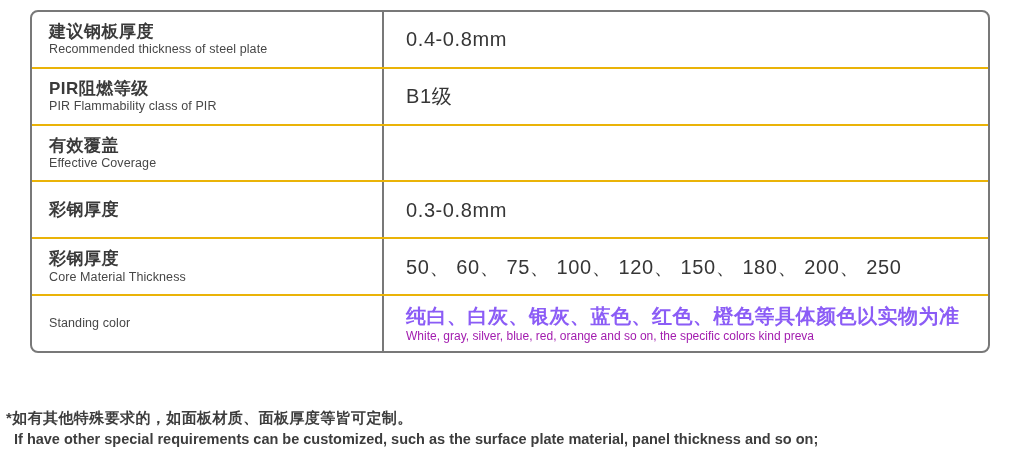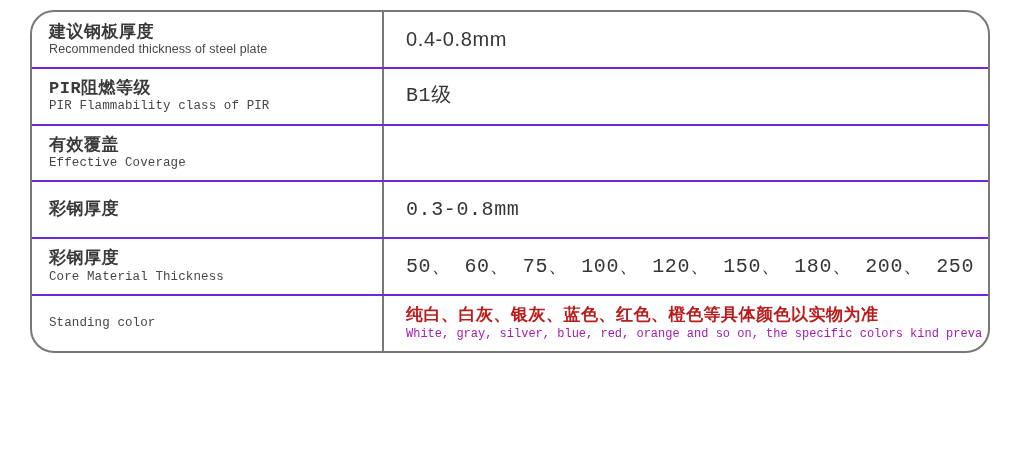--- a/index.html
+++ b/index.html
@@ -15,34 +15,33 @@
     background: #ffffff;
     overflow: hidden;
   }
   .spec-table {
     position: absolute;
     left: 30px;
     top: 10px;
     width: 960px;
     height: 343px;
     border: 2px solid #787878;
-    border-radius: 24px;
+    border-radius: 8px;
     overflow: hidden;
     background: #ffffff;
     display: flex;
     flex-direction: column;
   }
   .row {
     display: flex;
     flex: 1 1 0;
     min-height: 0;
   }
   .row + .row {
-    border-top: 2px solid #6d28d9;
-    font-family: Liberation Mono, monospace;
+    border-top: 2px solid #eab308;
   }
   .cell {
     display: flex;
     flex-direction: column;
     justify-content: center;
   }
   .cell.label {
     width: 352px;
     flex: 0 0 352px;
     border-right: 2px solid #787878;
@@ -70,23 +69,23 @@
   }
   .value-main {
     font-size: 20px;
     font-weight: 500;
     color: #363636;
     line-height: 1.2;
     letter-spacing: 0.6px;
     white-space: nowrap;
   }
   .value-zh {
-    font-size: 17px;
+    font-size: 20px;
     font-weight: 700;
-    color: #b91c1c;
+    color: #8b5cf6;
     line-height: 1.3;
     letter-spacing: 0.5px;
     white-space: nowrap;
   }
   .value-en {
     font-size: 12px;
     font-weight: 400;
     color: #a21caf;
     line-height: 1.3;
     white-space: nowrap;
@@ -171,14 +170,18 @@
         <div class="label-en">Standing color</div>
       </div>
       <div class="cell value">
         <div class="value-zh">纯白、白灰、银灰、蓝色、红色、橙色等具体颜色以实物为准</div>
         <div class="value-en">White, gray, silver, blue, red, orange and so on, the specific colors kind preva</div>
       </div>
     </div>
 
   </div>
 
+  <div class="footnote">
+    <div class="footnote-zh">*如有其他特殊要求的，如面板材质、面板厚度等皆可定制。</div>
+    <div class="footnote-en">If have other special requirements can be customized, such as the surface plate material, panel thickness and so on;</div>
+  </div>
 
 </div>
 
 </body></html>

